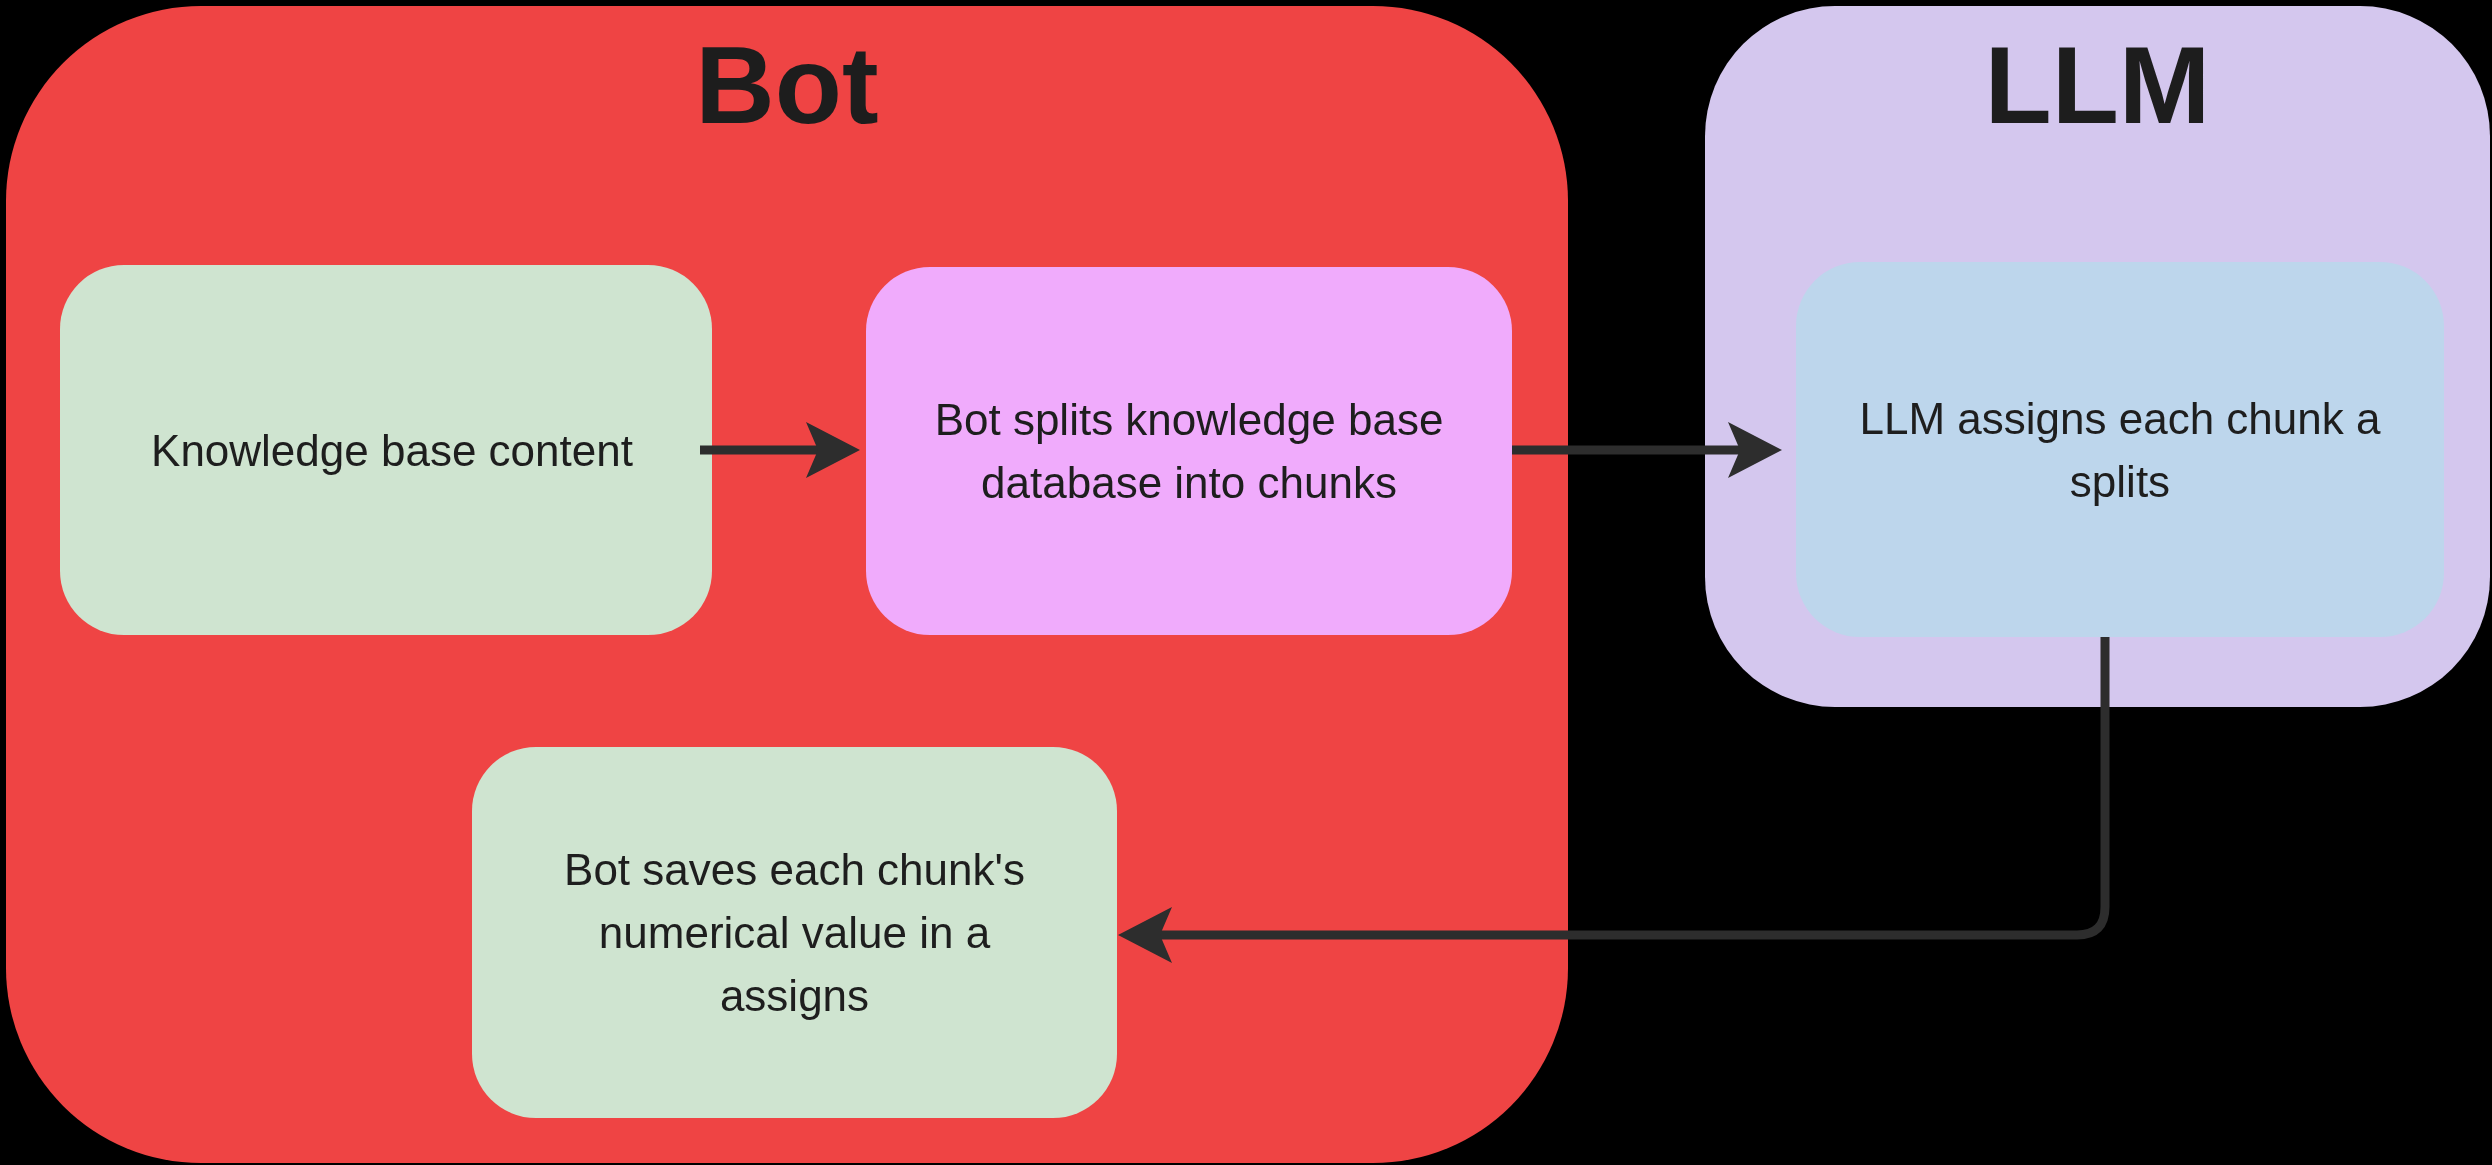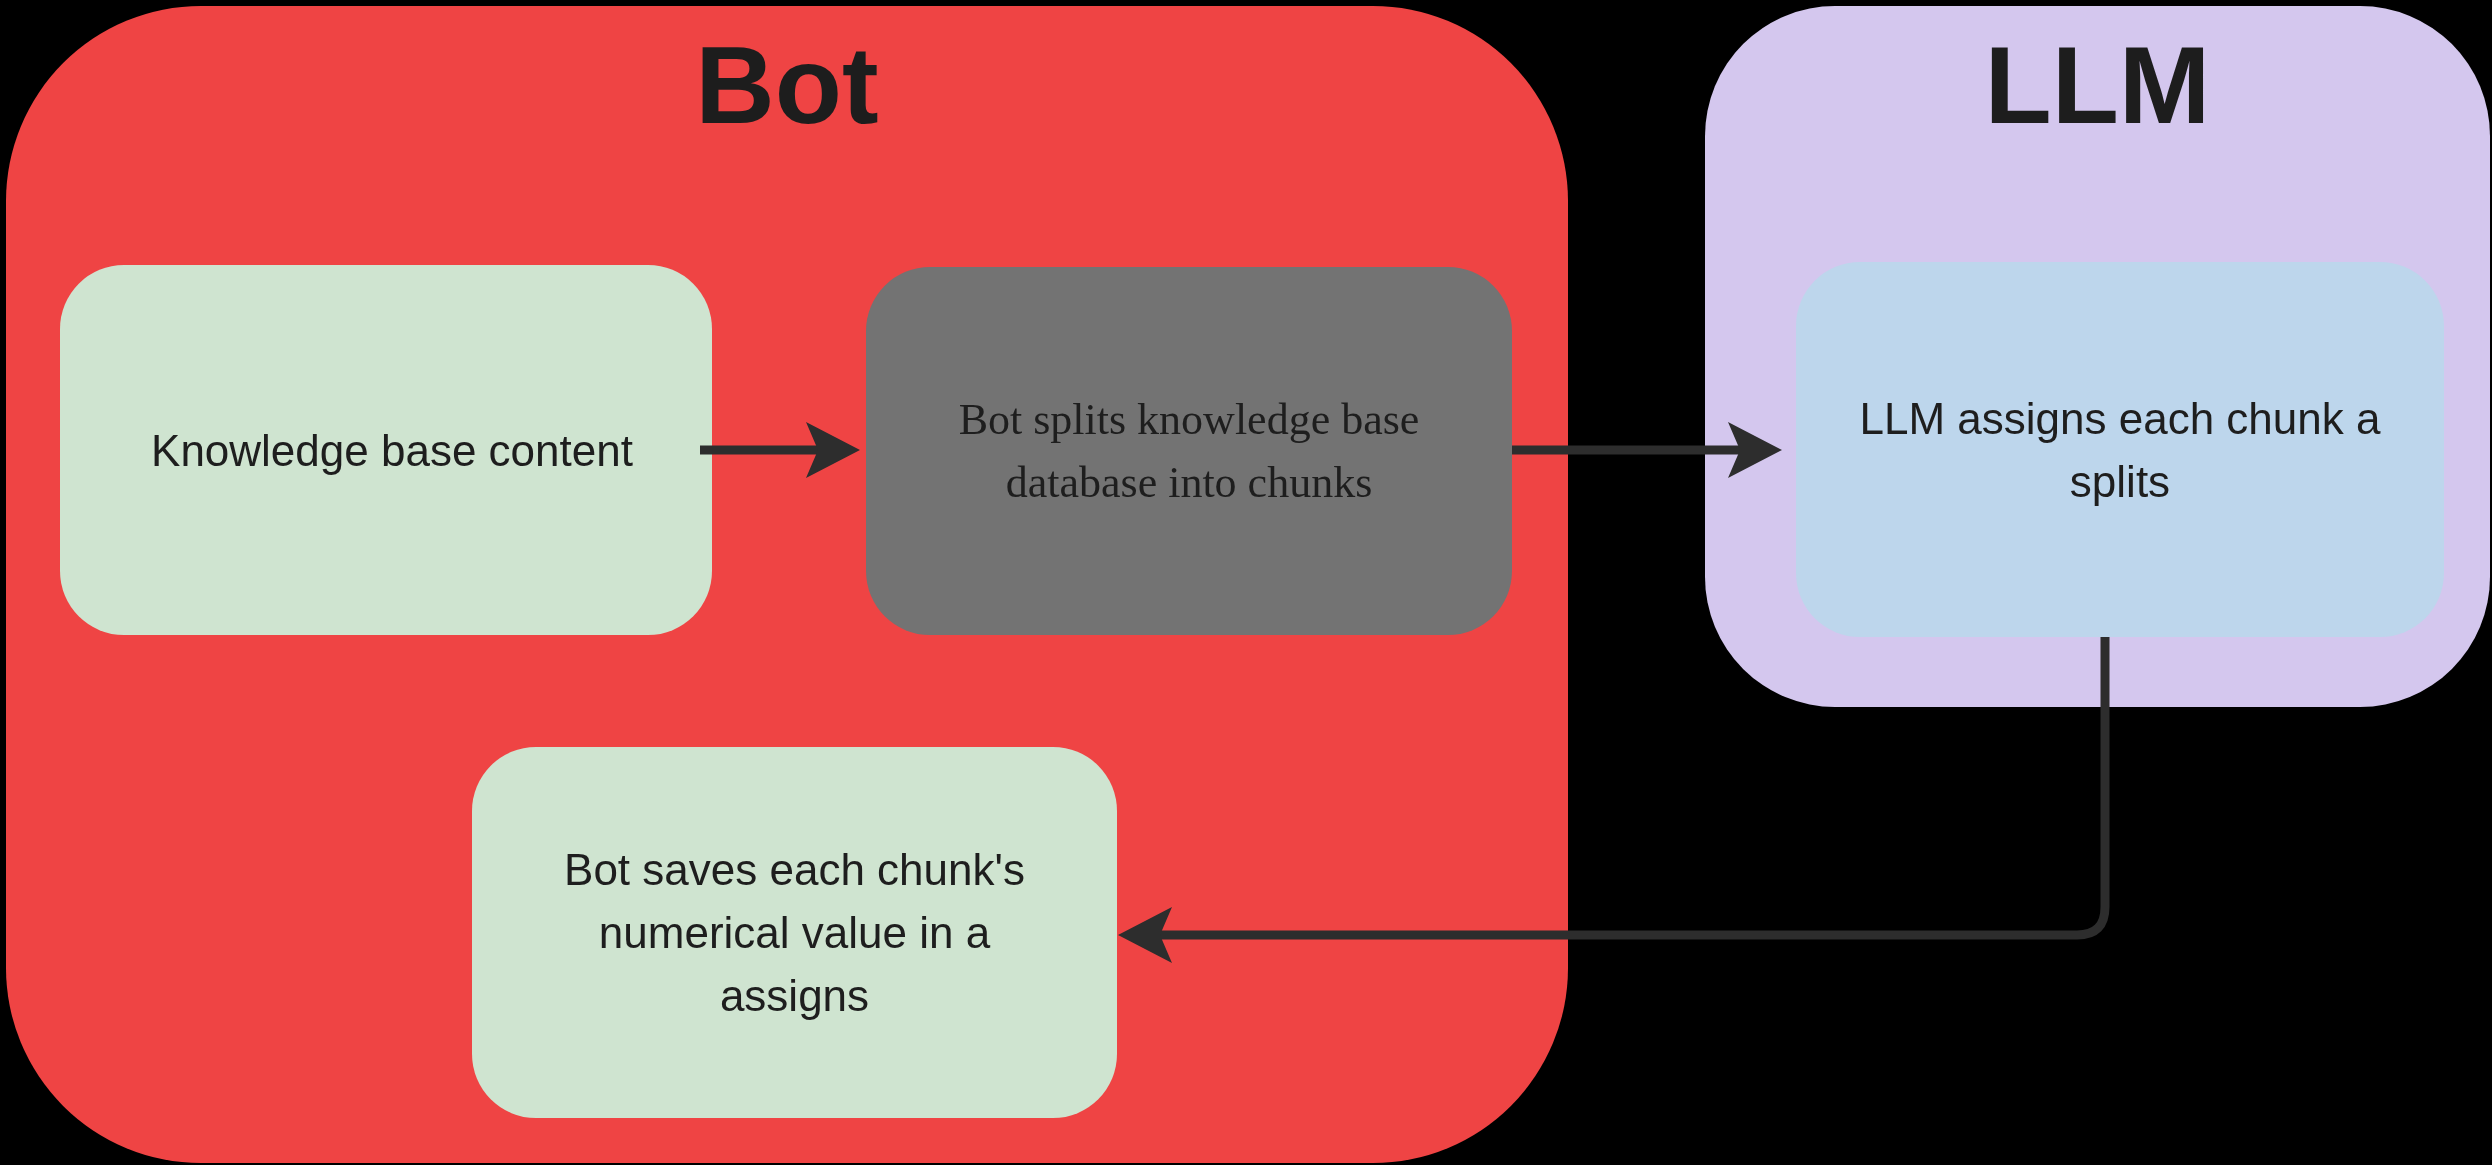--- a/index.html
+++ b/index.html
@@ -79,21 +79,21 @@
   <div class="container container-llm" style="background-color: rgb(212, 199, 238);">
     <div class="container-title">LLM</div>
   </div>
 
   <div class="node node-import" style="background-color: rgb(207, 228, 208);">
     <div class="node-text">
       <span>Knowledge base content</span>
     </div>
   </div>
 
-  <div class="node node-split" style="background-color: #737373; font-family: Liberation Serif, serif;">
+  <div class="node node-split" style="background-color: #f0abfc;">
     <div class="node-text">
       <span>Bot splits knowledge base</span>
       <span>database into chunks</span>
     </div>
   </div>
 
   <div class="node node-assign" style="background-color: rgb(189, 214, 236);">
     <div class="node-text">
       <span>LLM assigns each chunk a</span>
       <span>splits</span>

